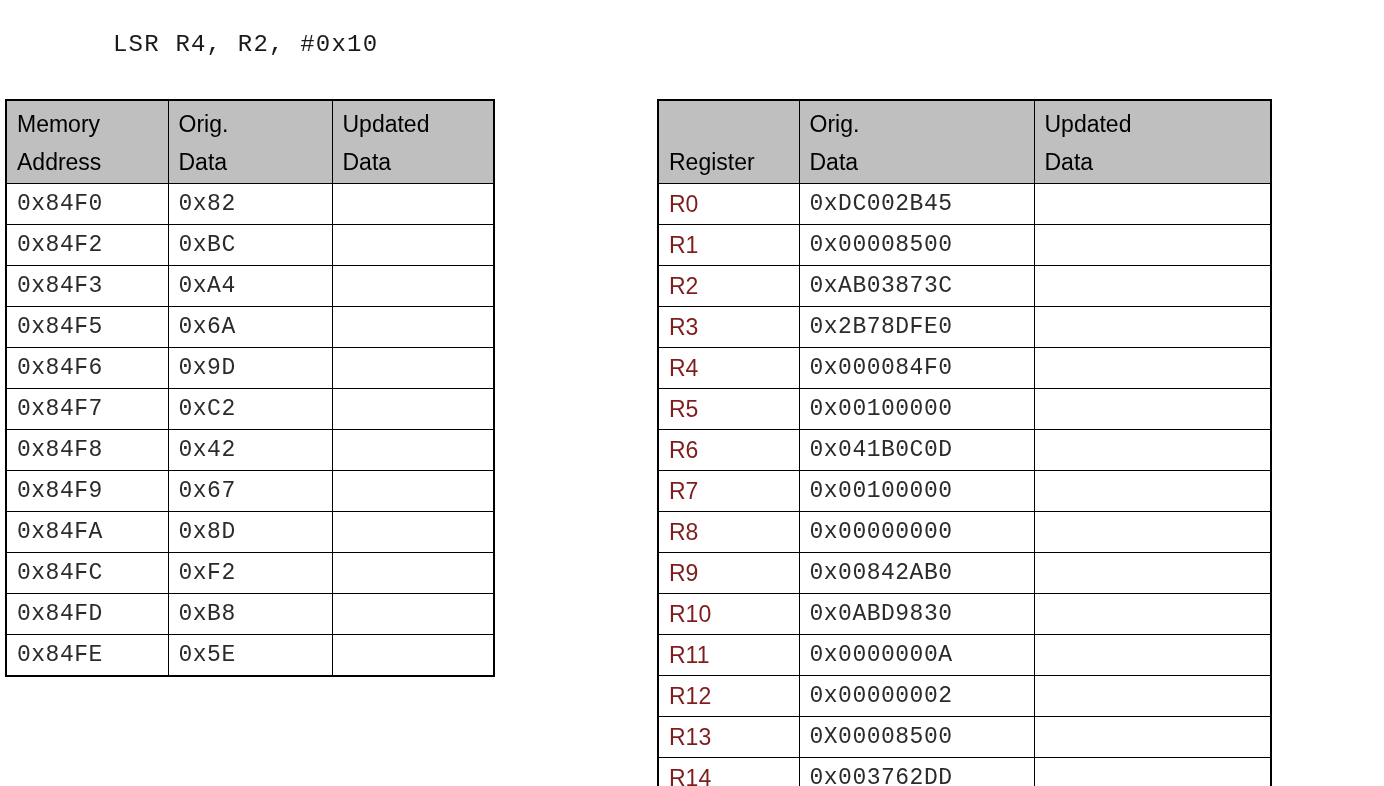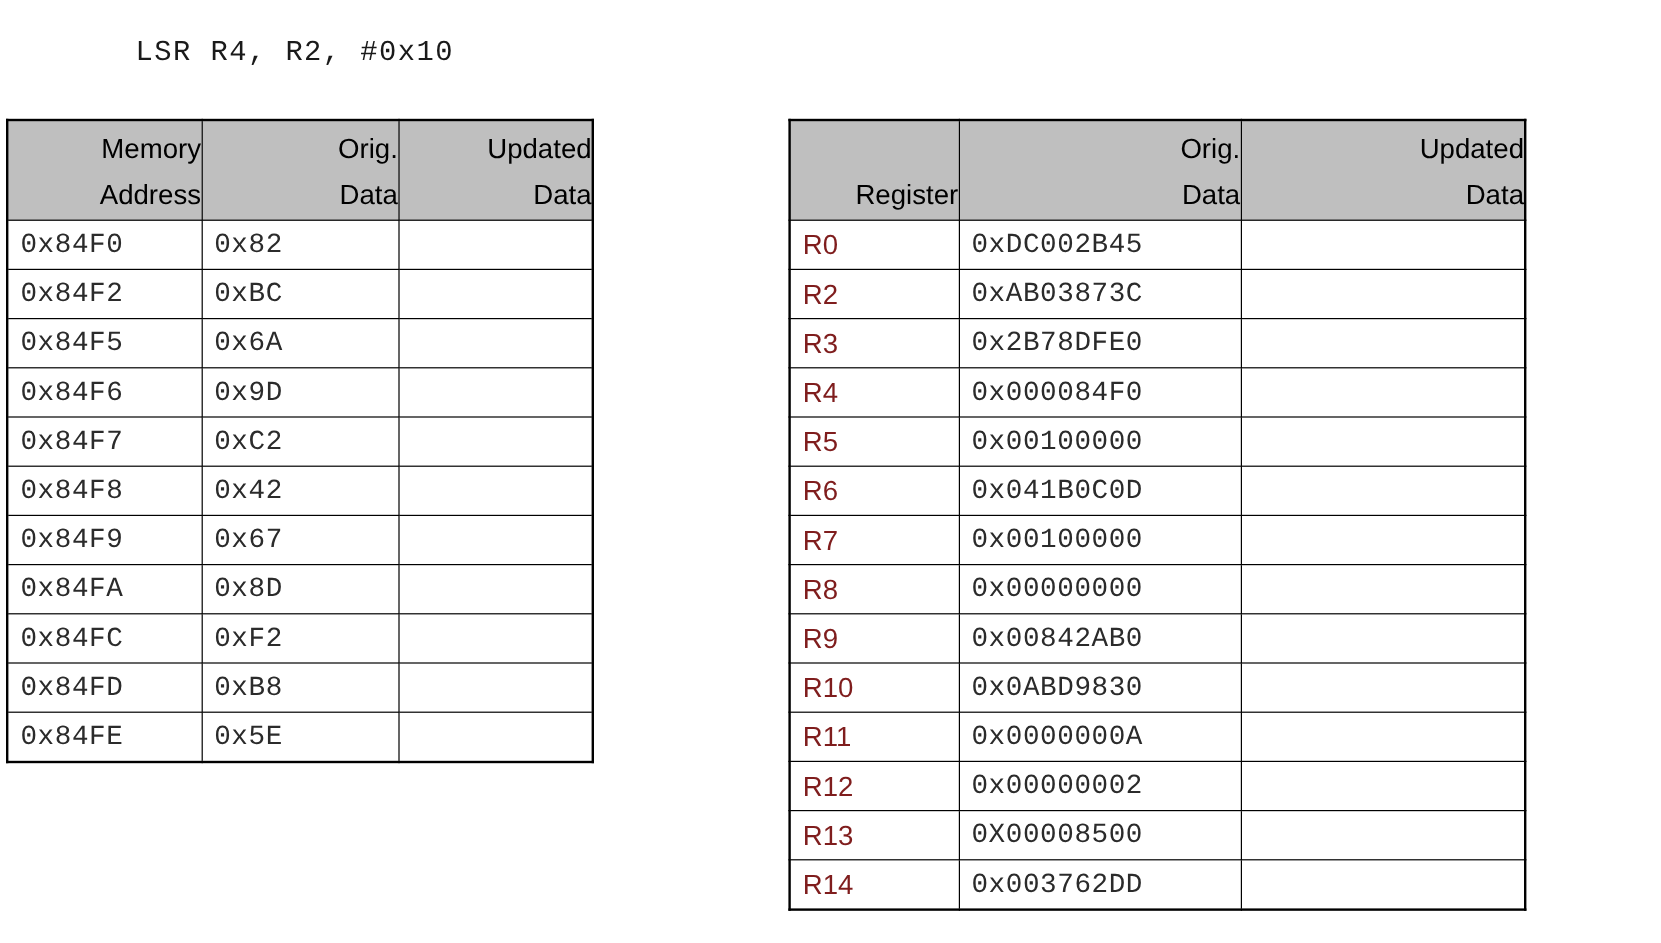--- a/index.html
+++ b/index.html
@@ -39,21 +39,21 @@
   .reg-table td, .reg-table th {
     border: 1px solid #000000;
     padding: 0;
     margin: 0;
     vertical-align: bottom;
   }
   .reg-table thead th {
     background: #bfbfbf;
     height: 80px;
     font-weight: normal;
-    text-align: right;
+    text-align: left;
     vertical-align: bottom;
     font-size: 23px;
     line-height: 38px;
     padding: 0 0 2px 10px;
     font-family: "Liberation Sans", sans-serif;
   }
   .reg-table thead th .hdr-line {
     display: block;
     white-space: nowrap;
   }
@@ -128,20 +128,25 @@
         <td class="mono">0x84F0</td>
         <td class="mono">0x82</td>
         <td class="mono"></td>
       </tr>
       <tr>
         <td class="mono">0x84F2</td>
         <td class="mono">0xBC</td>
         <td class="mono"></td>
       </tr>
       <tr>
+        <td class="mono">0x84F3</td>
+        <td class="mono">0xA4</td>
+        <td class="mono"></td>
+      </tr>
+      <tr>
         <td class="mono">0x84F5</td>
         <td class="mono">0x6A</td>
         <td class="mono"></td>
       </tr>
       <tr>
         <td class="mono">0x84F6</td>
         <td class="mono">0x9D</td>
         <td class="mono"></td>
       </tr>
       <tr>
@@ -204,20 +209,25 @@
       </th>
     </tr>
   </thead>
   <tbody id="register-table-body">
       <tr>
         <td class="sans">R0</td>
         <td class="mono">0xDC002B45</td>
         <td class="mono"></td>
       </tr>
       <tr>
+        <td class="sans">R1</td>
+        <td class="mono">0x00008500</td>
+        <td class="mono"></td>
+      </tr>
+      <tr>
         <td class="sans">R2</td>
         <td class="mono">0xAB03873C</td>
         <td class="mono"></td>
       </tr>
       <tr>
         <td class="sans">R3</td>
         <td class="mono">0x2B78DFE0</td>
         <td class="mono"></td>
       </tr>
       <tr>

